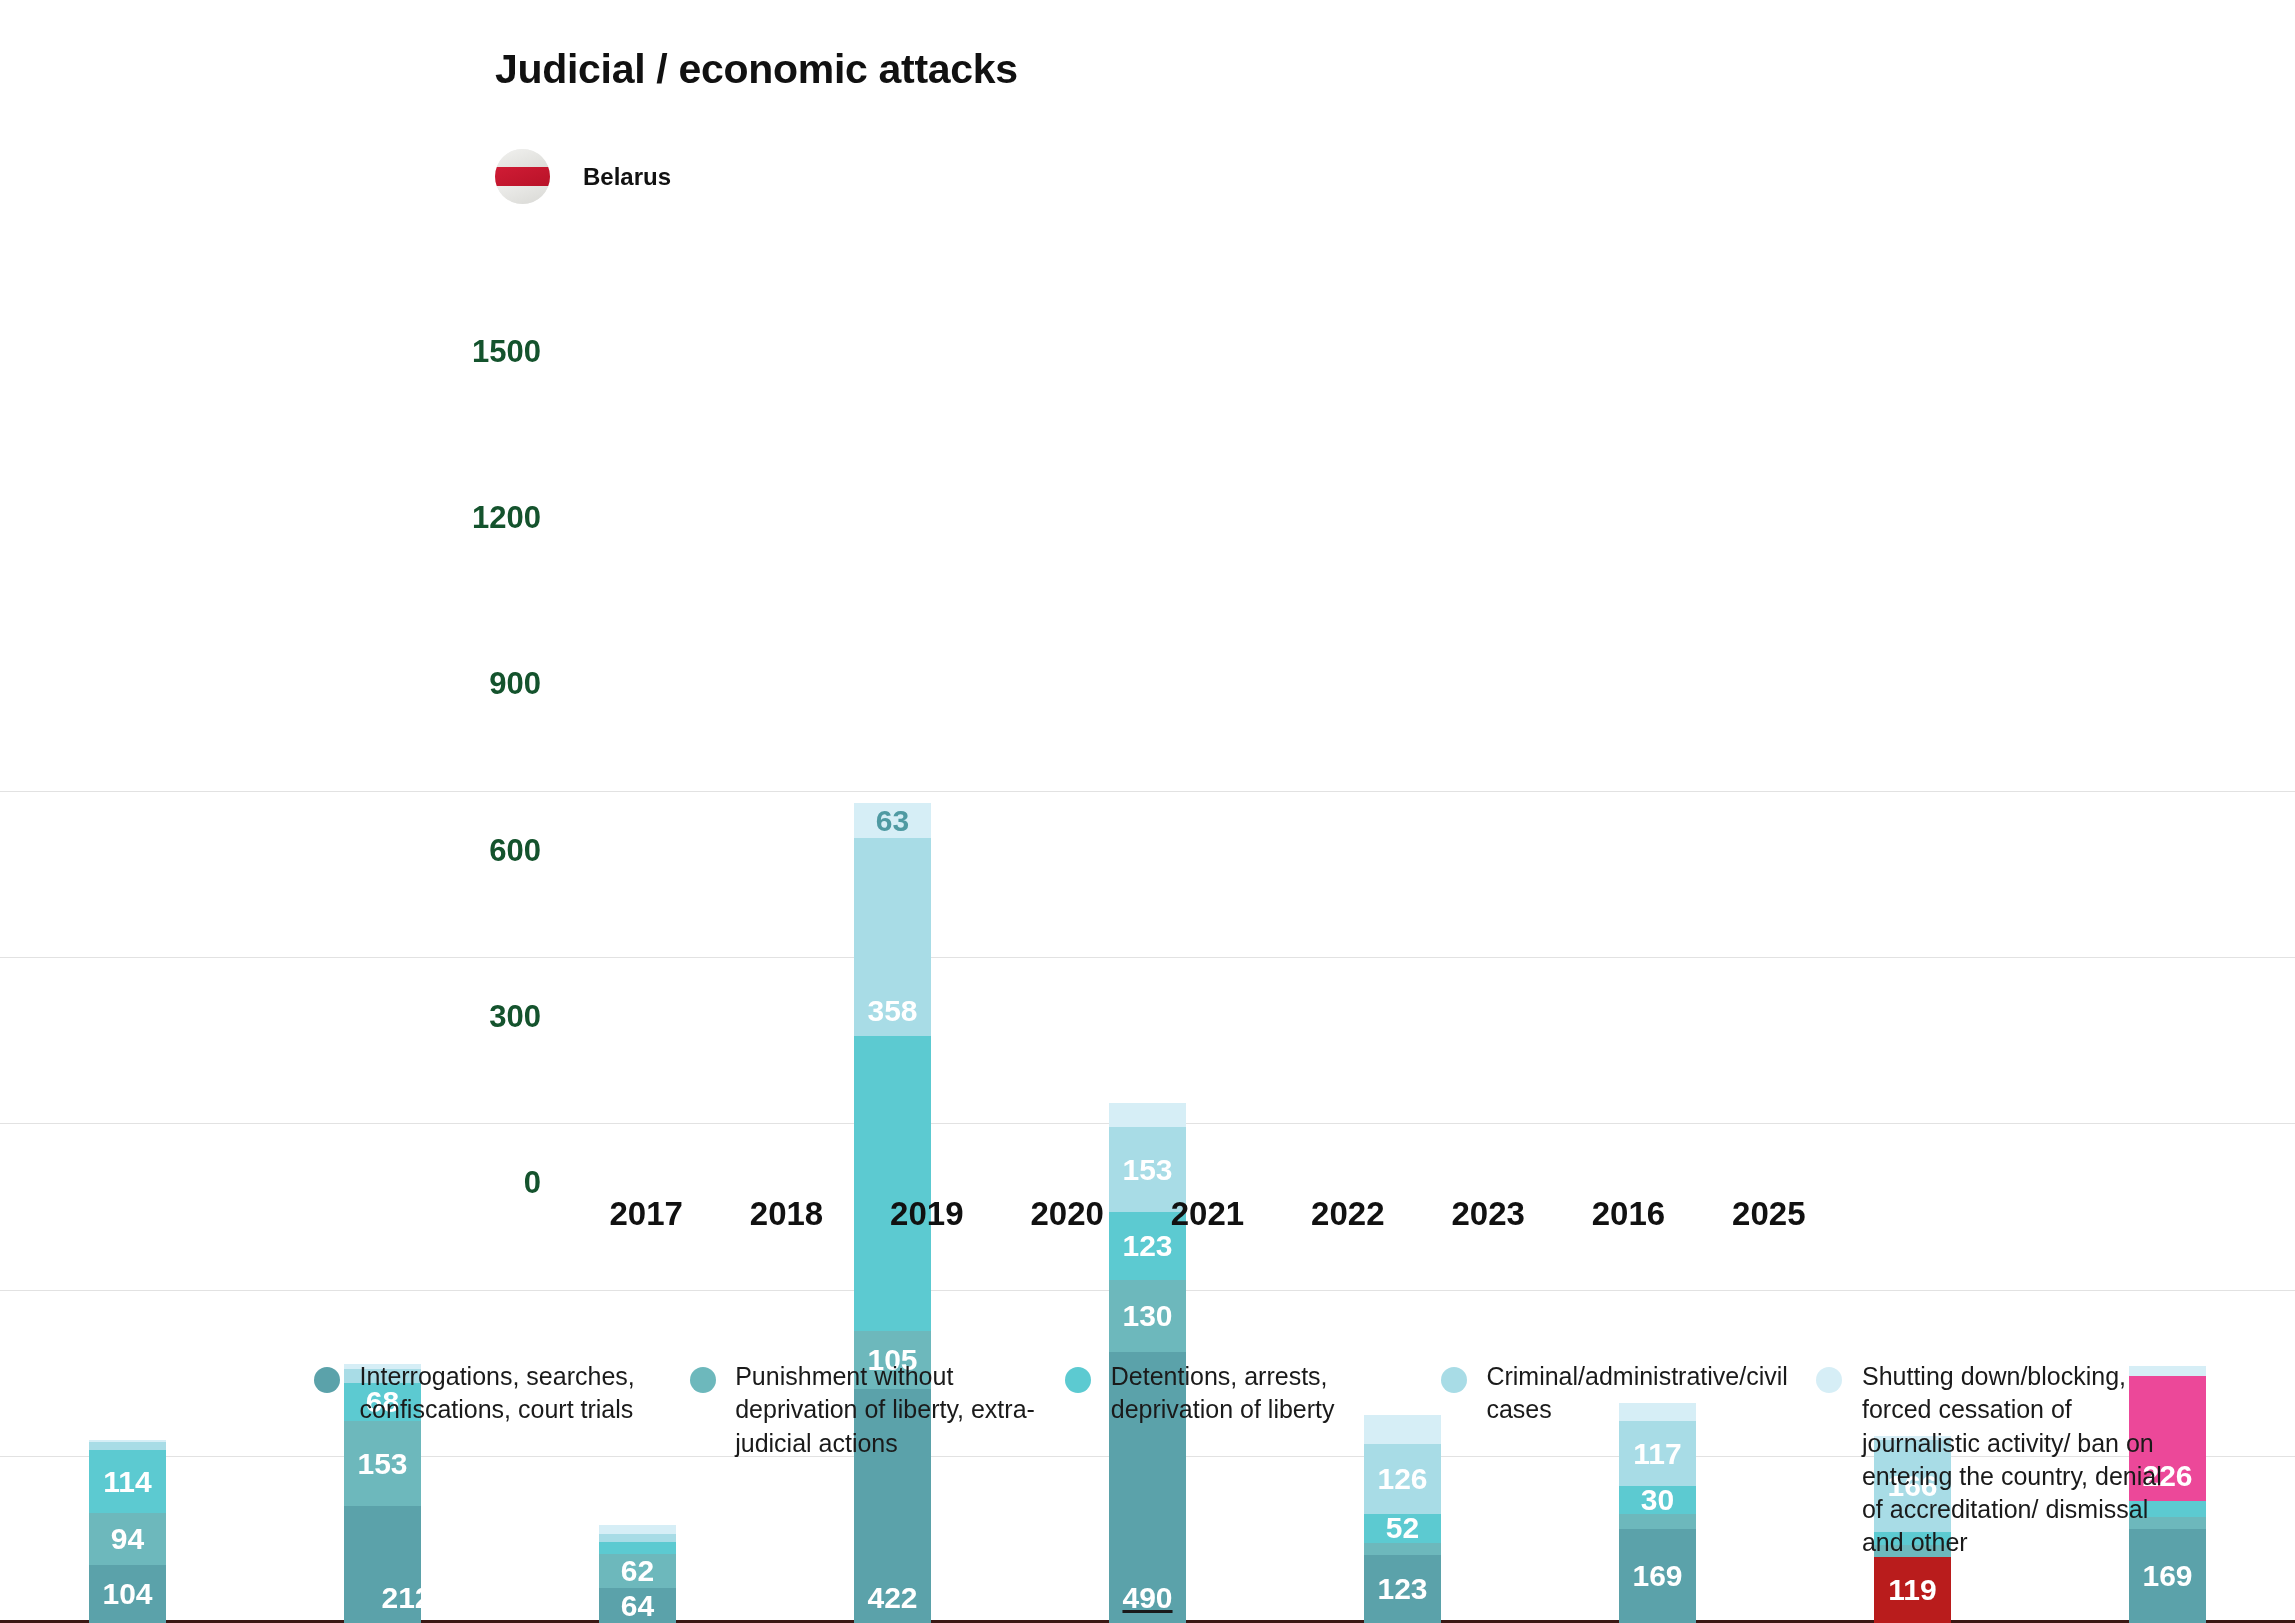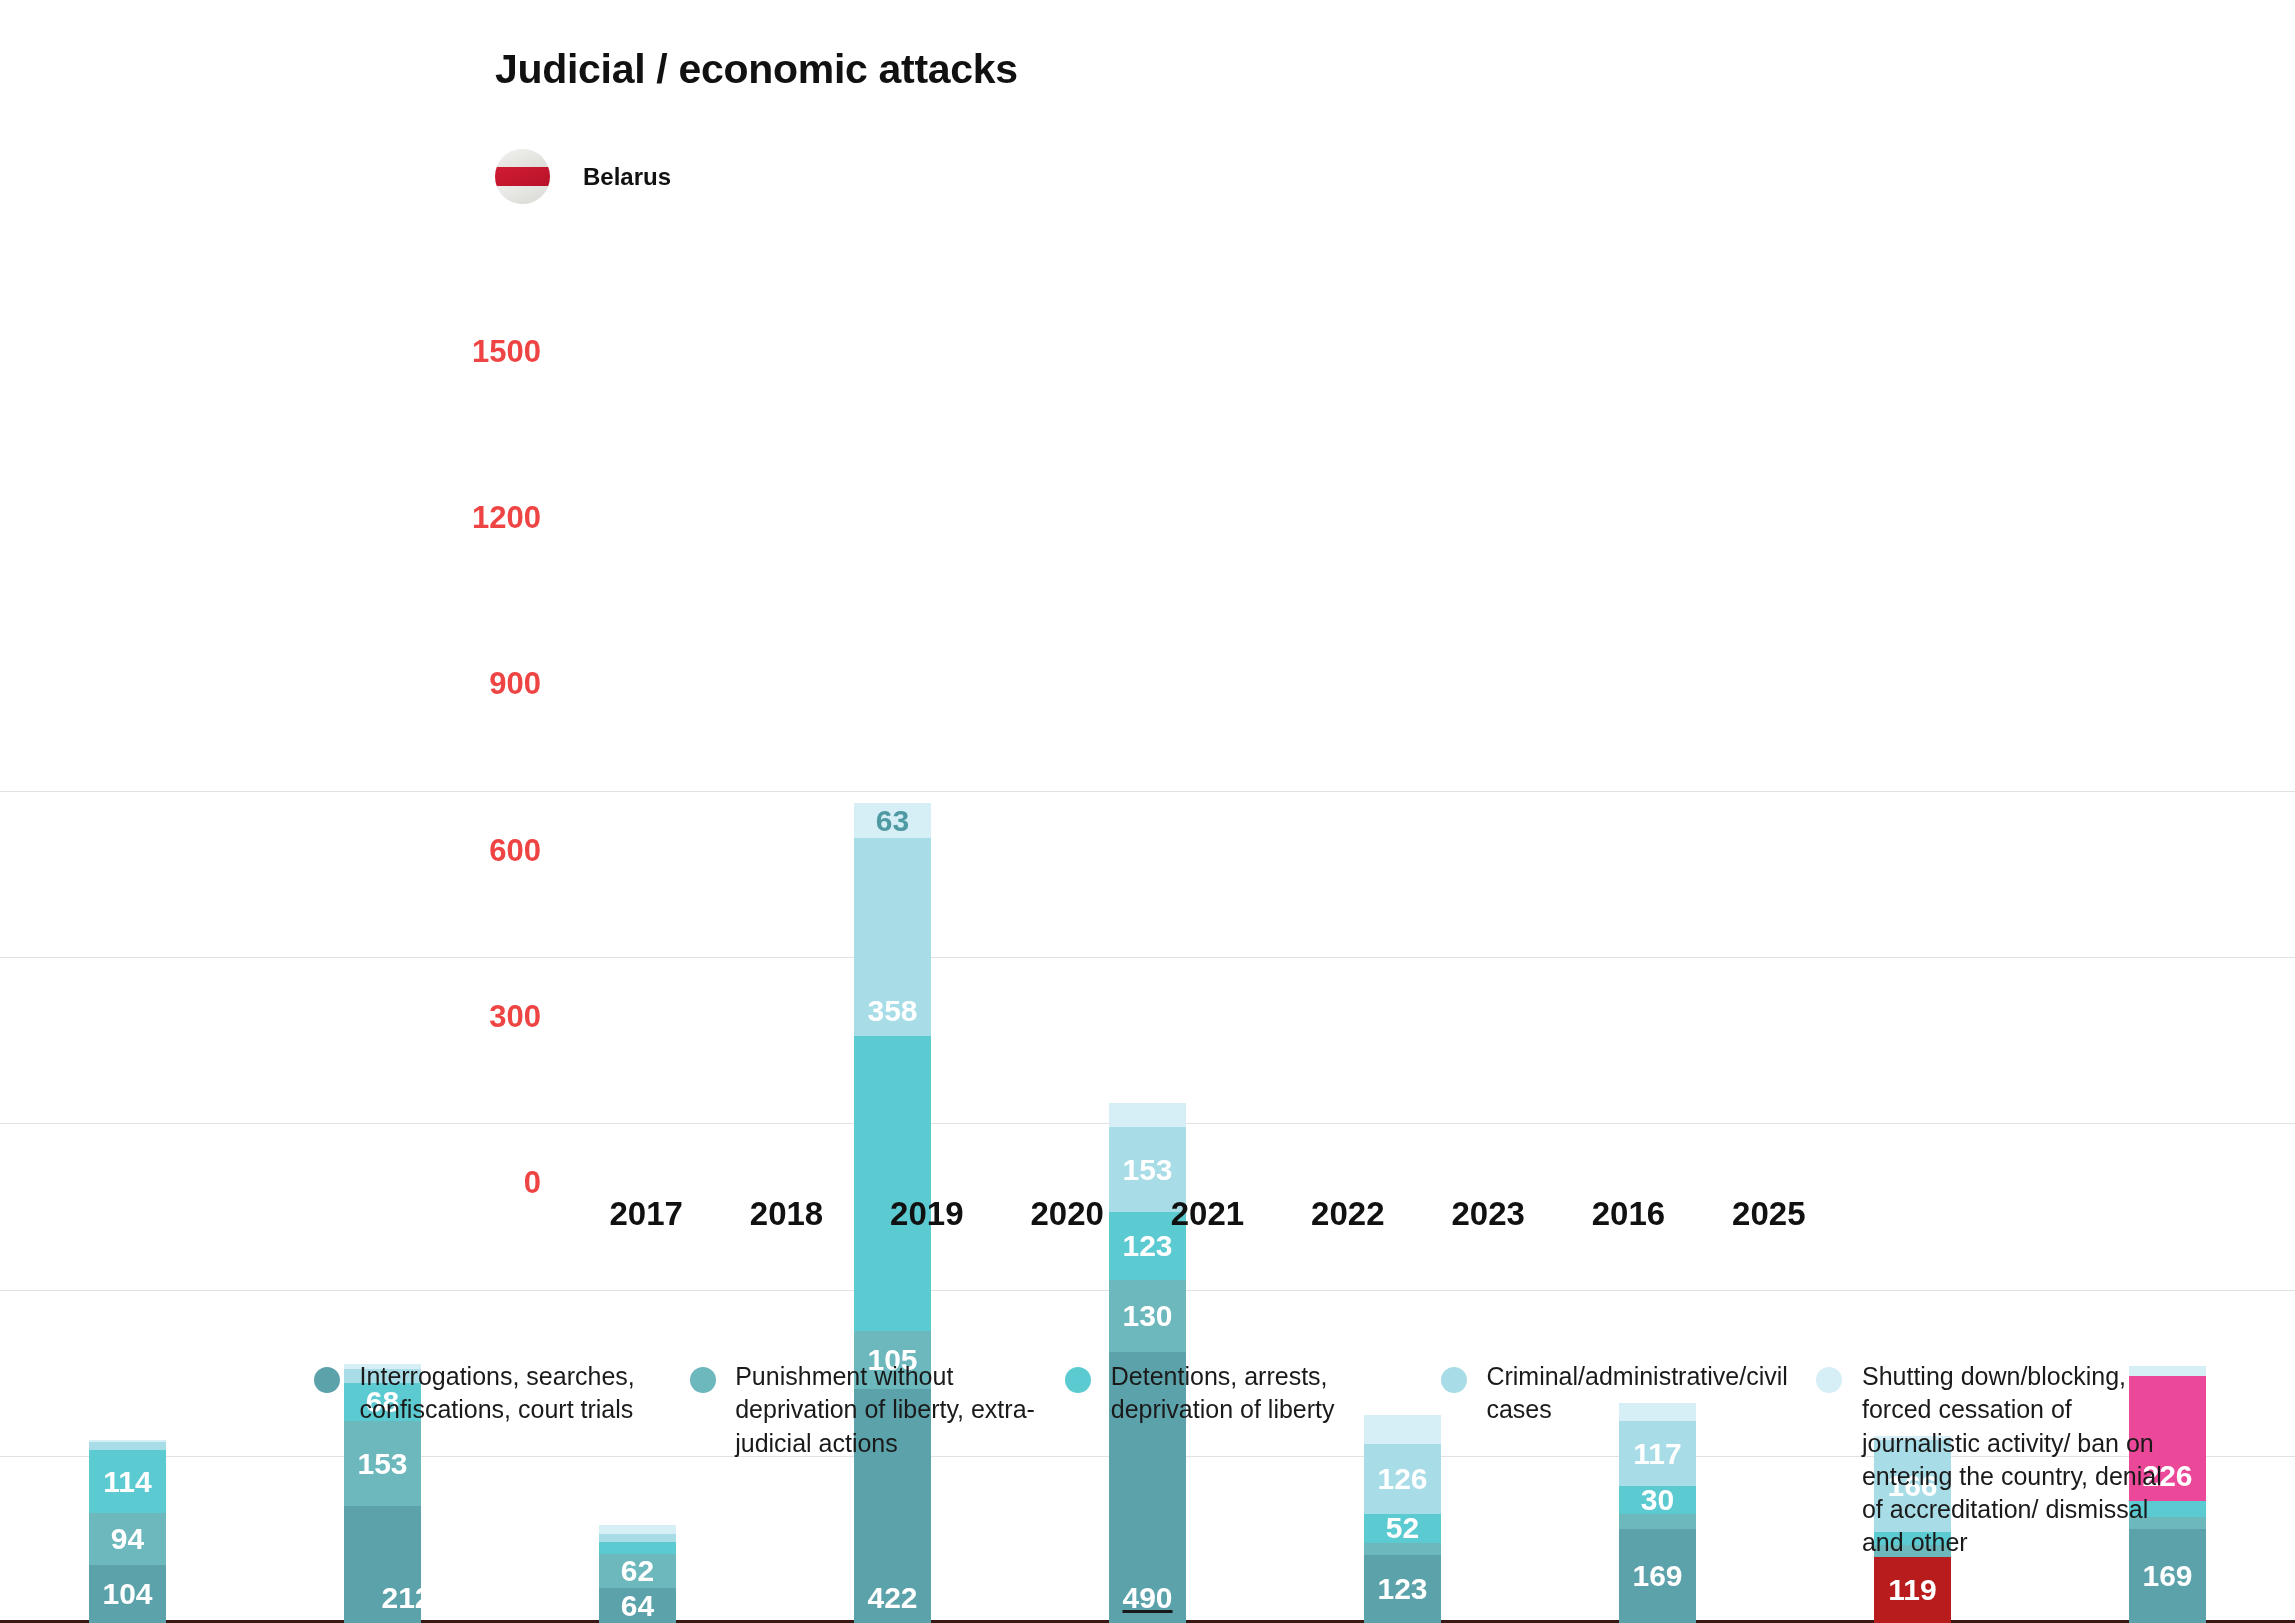--- a/index.html
+++ b/index.html
@@ -30,21 +30,21 @@
   
   --plot: 0;
   #plot{
     position:absolute;
     left:576px;top:352px;width:1263px;height:831px;
   }
   .gridline{position:absolute;left:0;width:100%;height:1.3px;background:#e2e2e2;}
   .gridline.zero{height:2.6px;background:#3a1713;}
   .ytick{
     position:absolute;right:2303px;
-    font-size:31px;font-weight:bold;color:#ef4444;white-space:nowrap;
+    font-size:31px;font-weight:bold;color:#14532d;white-space:nowrap;
   }
   .ylabels{position:absolute;left:0;top:352px;width:563px;height:831px;}
   .ylabels .ytick{position:absolute;right:22px;transform:translateY(-50%);text-align:right;}
 
   .bars{position:absolute;left:0;top:0;width:100%;height:100%;display:flex;align-items:flex-end;}
   .bar-slot{flex:1 1 0;height:100%;display:flex;flex-direction:column;justify-content:flex-end;align-items:center;}
   .bar{width:77px;display:flex;flex-direction:column-reverse;}
   .seg{position:relative;display:flex;align-items:center;justify-content:center;}
   .seg-label{
     font-size:30px;font-weight:bold;color:#ffffff;line-height:1;

